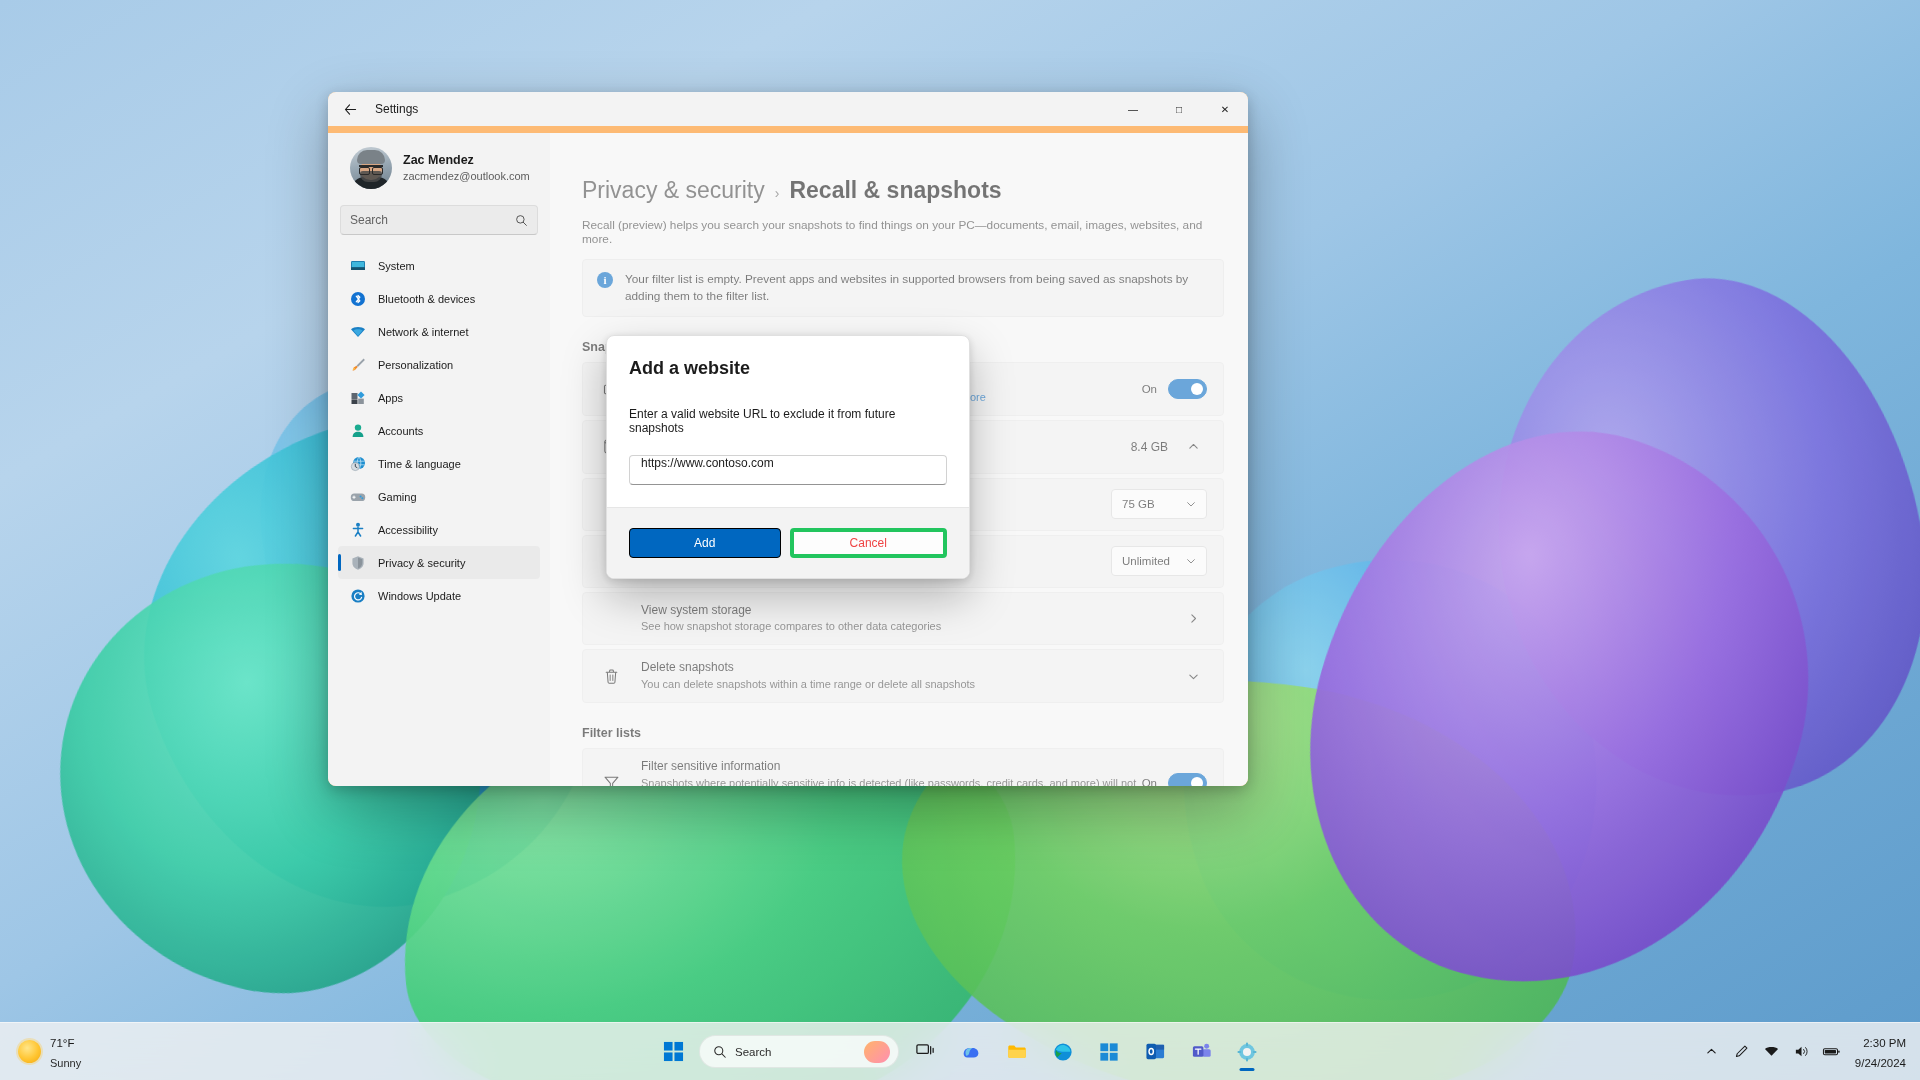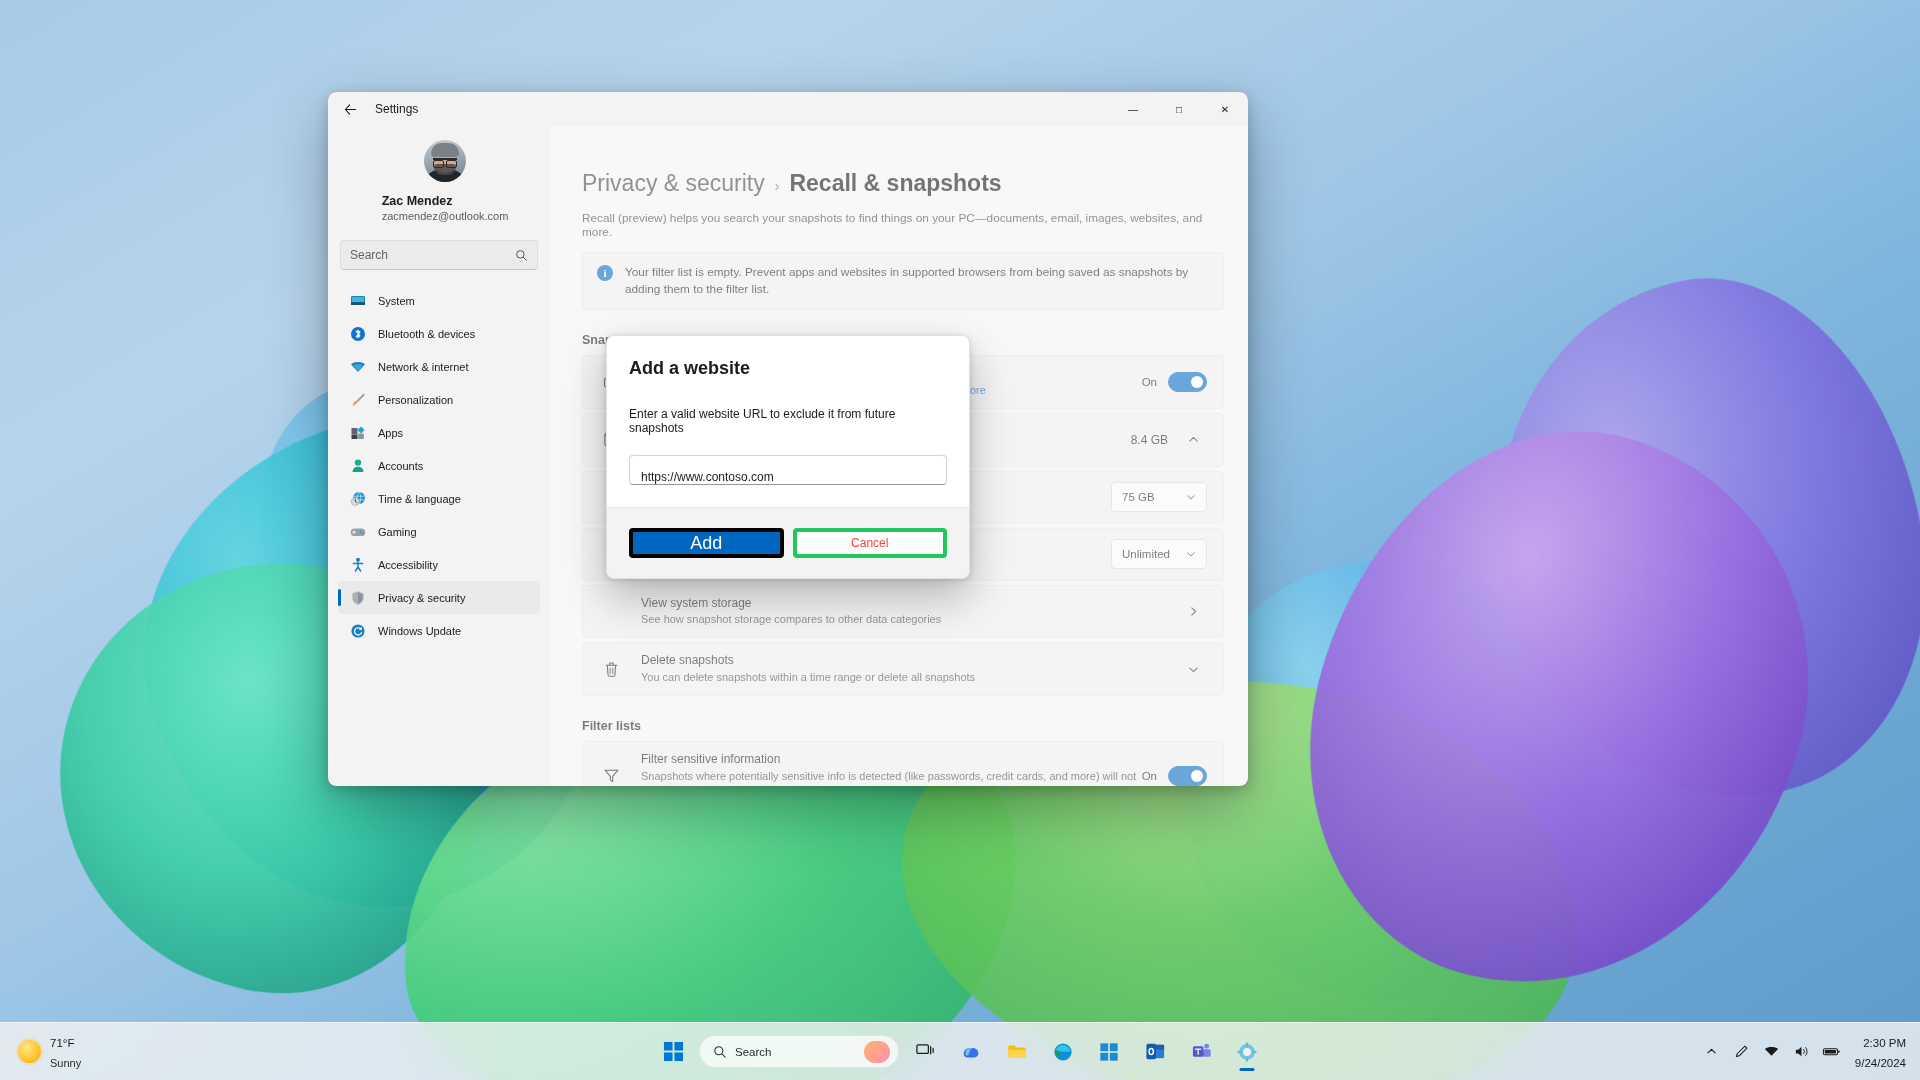--- a/index.html
+++ b/index.html
@@ -48,40 +48,40 @@
     transform: rotate(-20deg); opacity:.8;
     border-radius: 50% 50% 50% 50% / 55% 45% 55% 45%; }
   .petal-h { left:260px; top:380px; width:260px; height:320px;
     background: radial-gradient(ellipse at 40% 25%, #7fd2ee 0%, #3f9fe0 60%, #2e7cc4 100%);
     transform: rotate(-30deg); opacity:.7;
     border-radius: 55% 45% 50% 50% / 60% 40% 60% 40%; }
 
   
   #settings-window {
     position:absolute; left:328px; top:92px; width:920px; height:694px;
-    background:#be185d; border-radius:8px;
+    background:#fdba74; border-radius:8px;
     box-shadow: 0 22px 60px rgba(0,0,0,.30), 0 4px 14px rgba(0,0,0,.20);
-    overflow:hidden; display:flex; flex-direction:column;
+    overflow:hidden; display:flex; flex-direction:column;gap:7px;
   }
   .titlebar { height:34px; flex:0 0 34px; display:flex; align-items:center;
     background:#f3f3f3; position:relative; }
   .back-btn { width:32px; height:32px; margin-left:6px; border-radius:4px;
     display:flex; align-items:center; justify-content:center; color:#202020;
     font-size:15px; }
   .win-title { font-size:12px; color:#1b1b1b; margin-left:9px; }
   .caption-group { position:absolute; right:0; top:0; display:flex; height:34px; }
   .caption-btn { width:46px; height:34px; display:flex; align-items:center;
     justify-content:center; color:#1b1b1b; font-size:10px; }
 
   .window-body { flex:1; display:flex; min-height:0; }
 
   
   #sidebar { width:222px; flex:0 0 222px; background:#f3f3f3;
     padding:0 10px; display:flex; flex-direction:column; }
-  .account { display:flex; align-items:center; gap:11px; padding:14px 0 12px 12px;flex-direction:column; }
+  .account { display:flex; align-items:center; gap:11px; padding:14px 0 12px 12px; }
   .avatar { width:42px; height:42px; border-radius:50%; flex:0 0 42px;
     overflow:hidden; position:relative;
     background: linear-gradient(170deg,#c6cfd6 0%,#96a6b2 48%,#6d7d8a 100%); }
   .avatar .hat { position:absolute; left:7px; top:3px; width:28px; height:14px;
     background:#7a8288; border-radius:13px 13px 5px 5px; }
   .avatar .face { position:absolute; left:10px; top:13px; width:22px; height:20px;
     background:#d8a683; border-radius:10px 10px 11px 11px; }
   .avatar .glasses { position:absolute; left:9px; top:18px; width:24px; height:6px;
     border-top:2px solid #2a2a2a; }
   .avatar .glasses:before, .avatar .glasses:after { content:""; position:absolute;
@@ -165,27 +165,27 @@
     position:absolute; left:606px; top:335px; width:364px;
     background:#fff; border:1px solid #e0e0e0; border-radius:8px;
     box-shadow: 0 18px 44px rgba(0,0,0,.26), 0 2px 8px rgba(0,0,0,.14);
     overflow:hidden;
   }
   .modal-body { padding:22px 22px 22px 22px; }
   .modal-title { font-size:18px; font-weight:bold; color:#1b1b1b; }
   .modal-desc { font-size:12px; color:#1b1b1b; margin-top:28px; }
   .modal-input { margin-top:20px; height:30px; background:#fff;
     border:1px solid #d2d2d2; border-bottom:1.6px solid #949494; border-radius:4px;
-    display:flex; align-items:flex-end; padding:0 11px; }
+    display:flex; align-items:flex-start; padding:0 11px; }
   .modal-input input { border:0; outline:none; background:transparent; flex:1;
     font-size:12px; color:#1b1b1b; font-family:inherit; }
   .modal-footer { background:#f3f3f3; border-top:1px solid #e6e6e6;
     padding:20px 22px; display:flex; gap:9px; }
-  .btn-primary { flex:1; height:30px; background:#0067c0; border:4px solid #000000;
-    border-radius:4px; color:#fff; font-size:18px; display:flex;
+  .btn-primary { flex:1; height:30px; background:#0067c0; border:1px solid #000000;
+    border-radius:4px; color:#fff; font-size:12px; display:flex;
     align-items:center; justify-content:center; }
   .btn-cancel { flex:1; height:30px; background:#fdfdfd; border:4px solid #22c55e;
     border-radius:4px; color:#ef4444; font-size:12px; display:flex;
     align-items:center; justify-content:center; }
 
   
   #taskbar { position:absolute; left:0; bottom:0; width:1920px; height:58px;
     background:rgba(243,243,243,.80); backdrop-filter:blur(22px);
     border-top:1px solid rgba(255,255,255,.55); display:flex; align-items:center; }
   #weather { display:flex; align-items:center; gap:9px; padding-left:18px; width:210px; }

